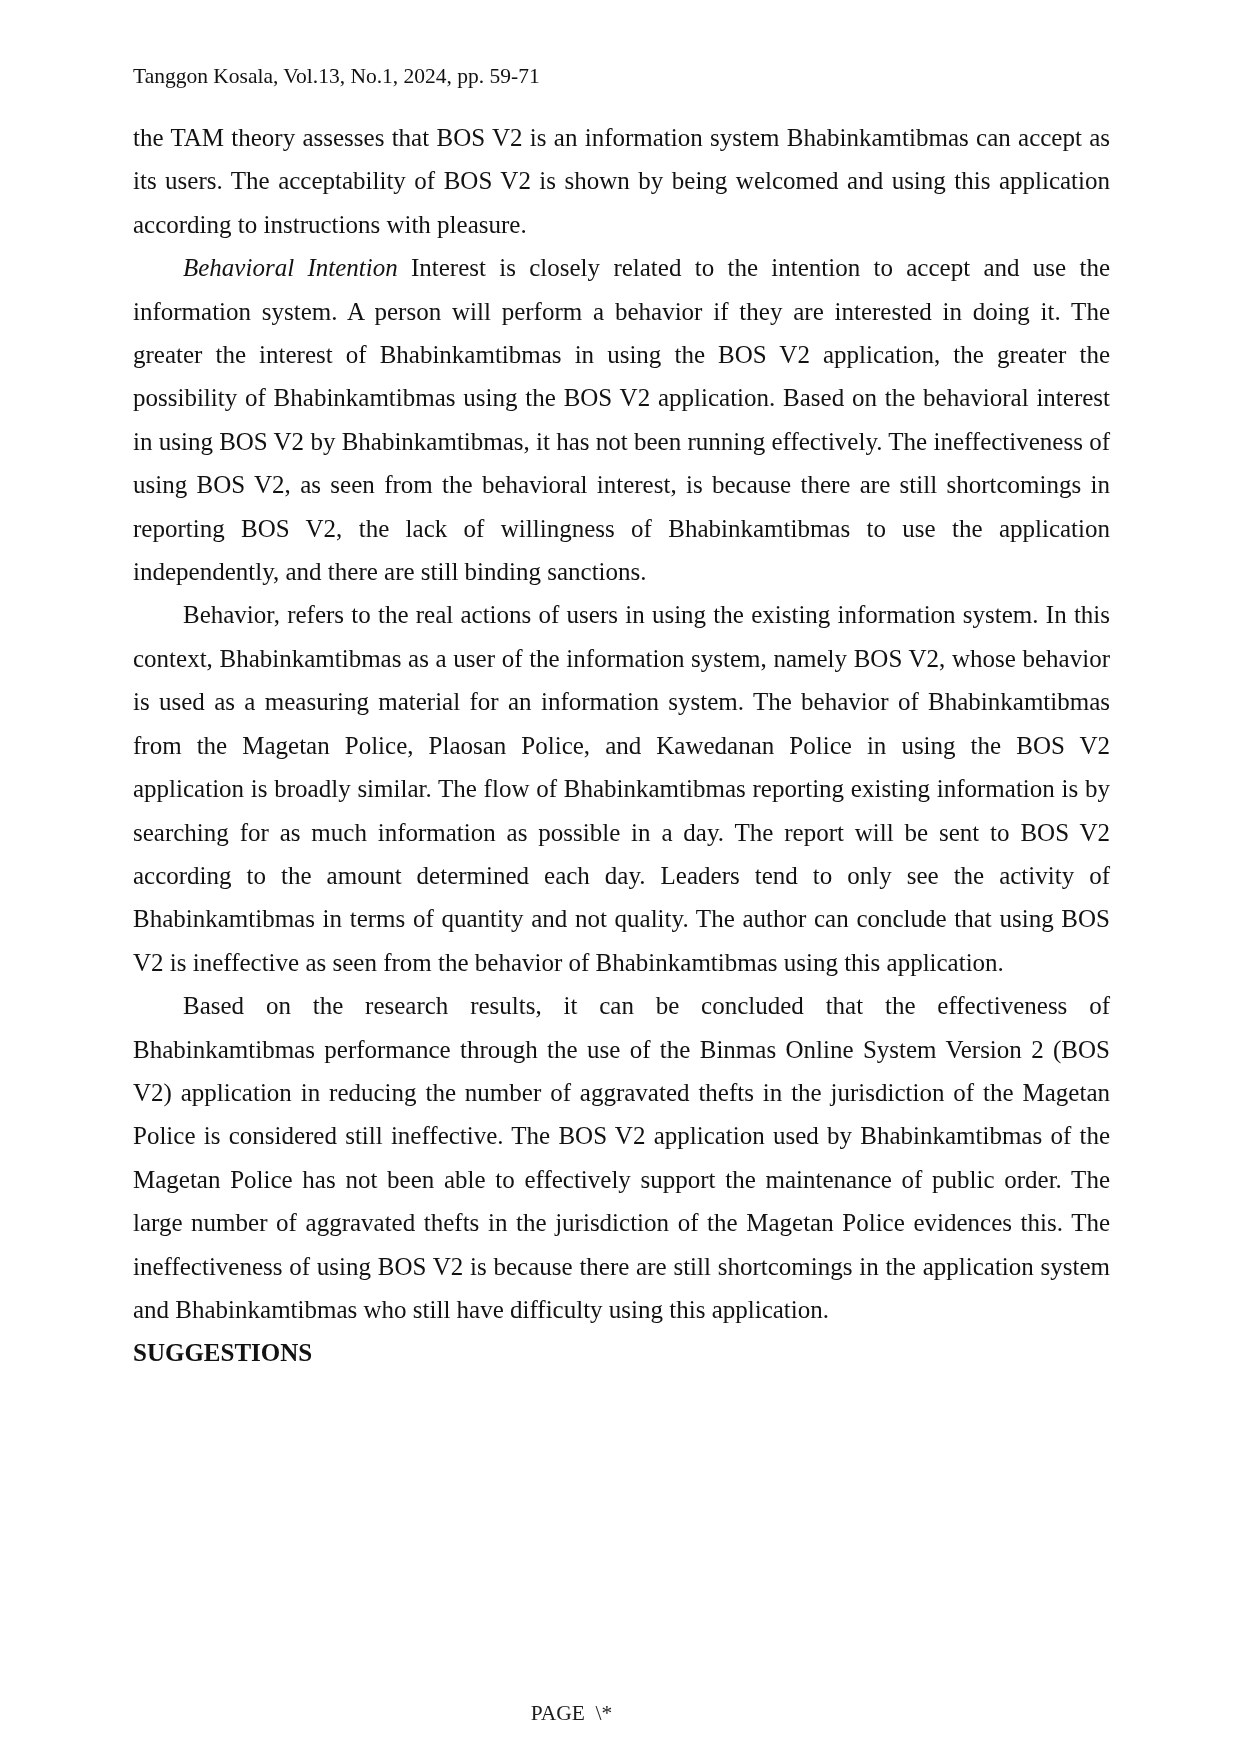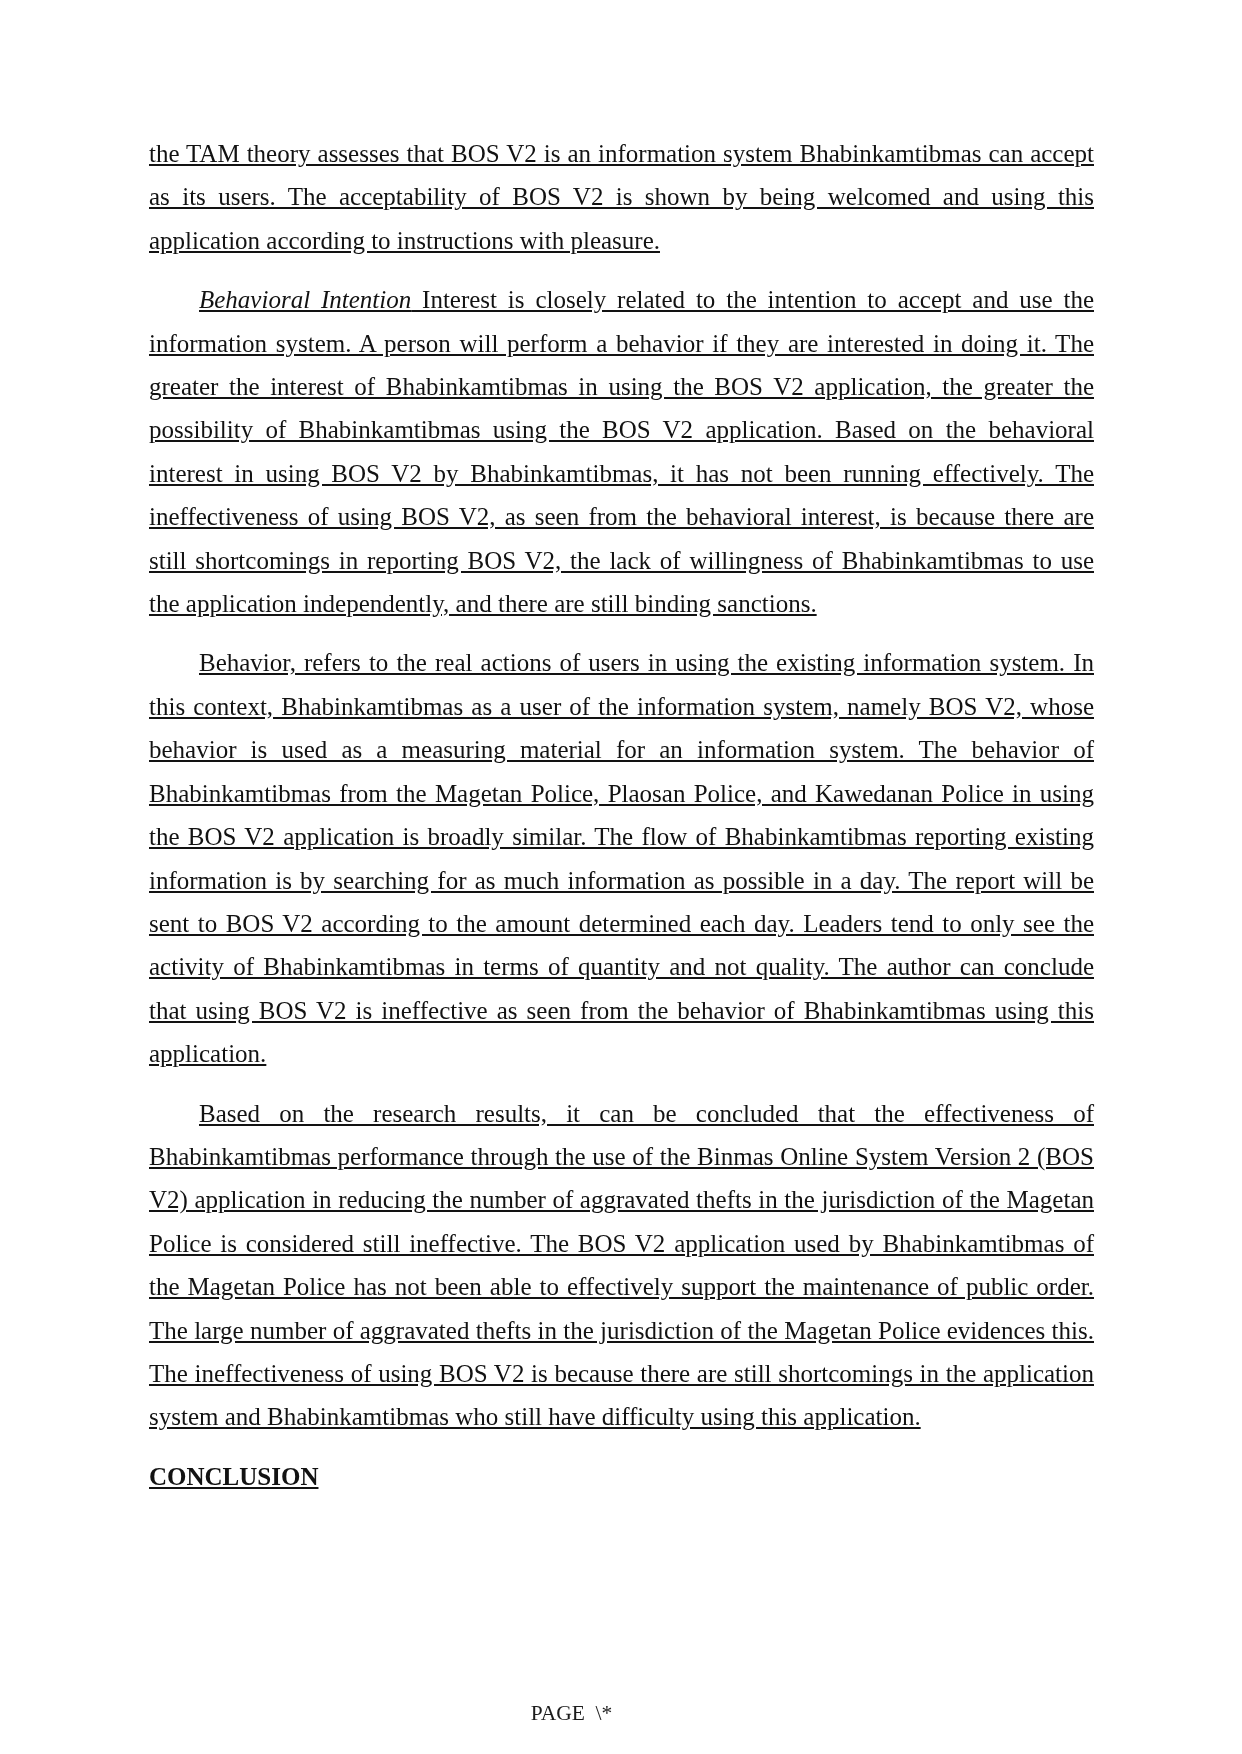--- a/index.html
+++ b/index.html
@@ -24,21 +24,21 @@
   .content {
     position: absolute;
     left: 133px;
     top: 116px;
     width: 977px;
     font-size: 25px;
     line-height: 43.4px;
     text-align: justify;
     text-justify: inter-word;
   }
-  .content p { margin: 16px; text-decoration: underline; }
+  .content p { margin: 0; }
   .para.indent { text-indent: 50px; }
   .heading {
     font-weight: bold;
     text-align: left;
   }
   .footer {
     position: absolute;
     left: 133px;
     top: 1631px;
     width: 977px;
@@ -49,33 +49,34 @@
     transform: translateX(-50px);
     white-space: pre-wrap;
   }
 </style>
 </head>
 <body>
 
 <div class="page">
 
   <div class="header">
+    <div>Tanggon Kosala, Vol.13, No.1, 2024, pp. 59-71</div>
   </div>
 
   <div class="content">
     <p class="para">the TAM theory assesses that BOS V2 is an information system Bhabinkamtibmas can accept as its users. The acceptability of BOS V2 is shown by being welcomed and using this application according to instructions with pleasure.</p>
 
     <p class="para indent"><i>Behavioral Intention</i><span> Interest is closely related to the intention to accept and use the information system. A person will perform a behavior if they are interested in doing it. The greater the interest of Bhabinkamtibmas in using the BOS V2 application, the greater the possibility of Bhabinkamtibmas using the BOS V2 application.  Based on the behavioral interest in using BOS V2 by Bhabinkamtibmas, it has not been running effectively. The ineffectiveness of using BOS V2, as seen from the behavioral interest, is because there are still shortcomings in reporting BOS V2, the lack of willingness of Bhabinkamtibmas to use the application independently, and there are still binding sanctions.</span></p>
 
     <p class="para indent">Behavior, refers to the real actions of users in using the existing information system. In this context, Bhabinkamtibmas as a user of the information system, namely BOS V2, whose behavior is used as a measuring material for an information system. The behavior of Bhabinkamtibmas from the Magetan Police, Plaosan Police, and Kawedanan Police in using the BOS V2 application is broadly similar. The flow of Bhabinkamtibmas reporting existing information is by searching for as much information as possible in a day. The report will be sent to BOS V2 according to the amount determined each day. Leaders tend to only see the activity of Bhabinkamtibmas in terms of quantity and not quality. The author can conclude that using BOS V2 is ineffective as seen from the behavior of Bhabinkamtibmas using this application.</p>
 
 
     <p class="para indent">Based on the research results, it can be concluded that the effectiveness of Bhabinkamtibmas performance through the use of the Binmas Online System Version 2 (BOS V2) application in reducing the number of aggravated thefts in the jurisdiction of the Magetan Police is considered still ineffective. The BOS V2 application used by Bhabinkamtibmas of the Magetan Police has not been able to effectively support the maintenance of public order. The large number of aggravated thefts in the jurisdiction of the Magetan Police evidences this. The ineffectiveness of using BOS V2 is because there are still shortcomings in the application system and Bhabinkamtibmas who still have difficulty using this application.</p>
 
-    <p class="heading">CONCLUSION</p>
+    <p class="heading">SUGGESTIONS</p>
 
   </div>
 
   <div class="footer">
     <div>PAGE  \*</div>
     
   </div>
 
 </div>
 

